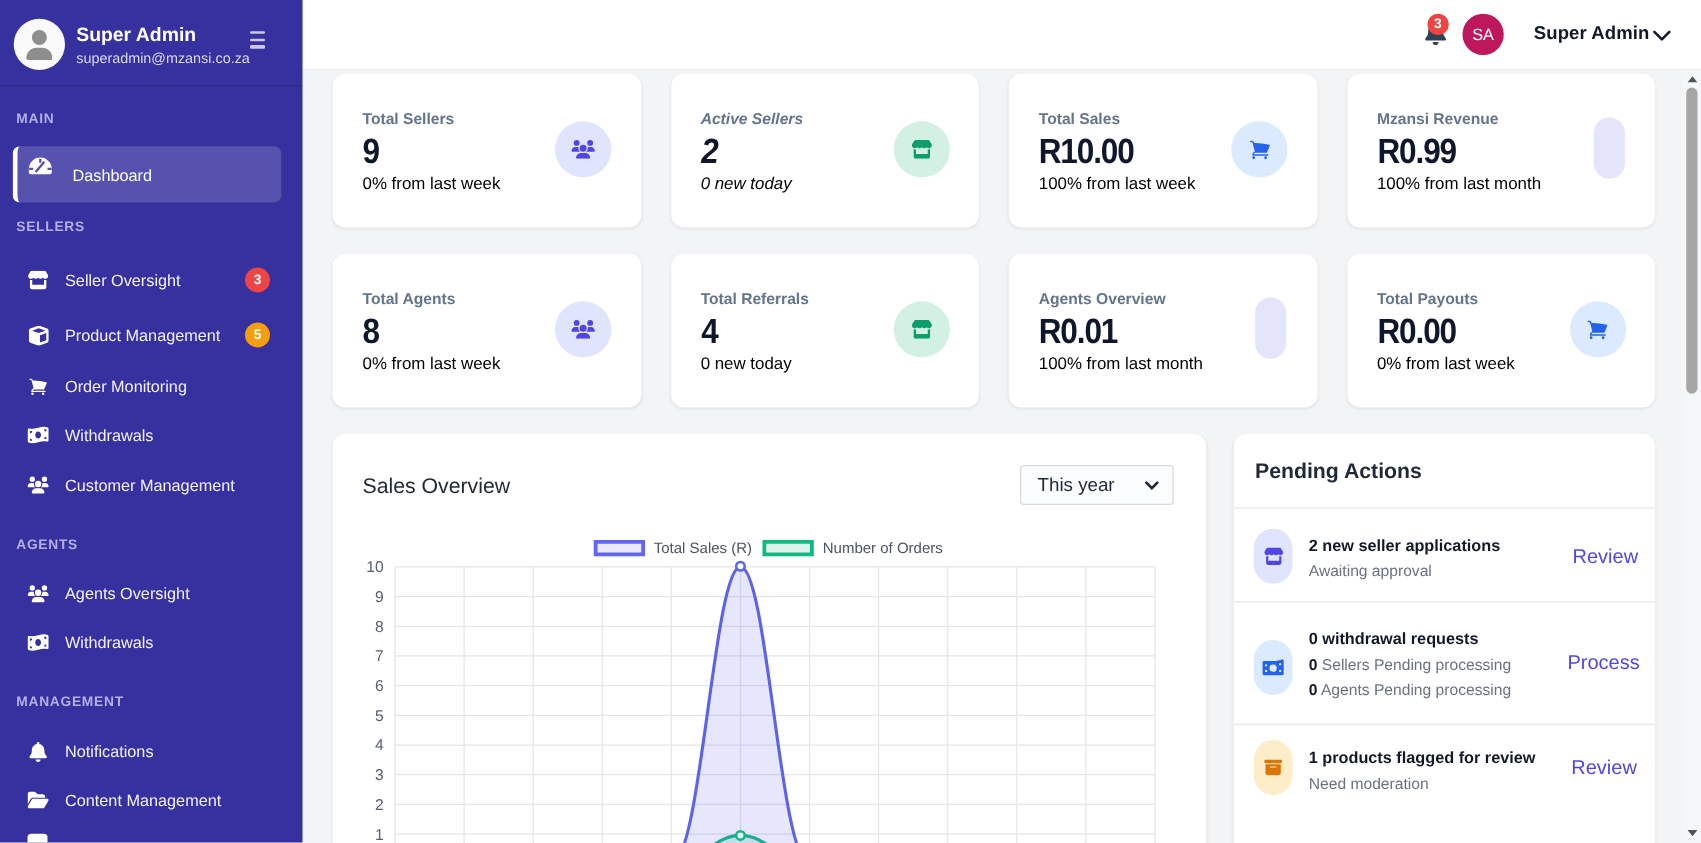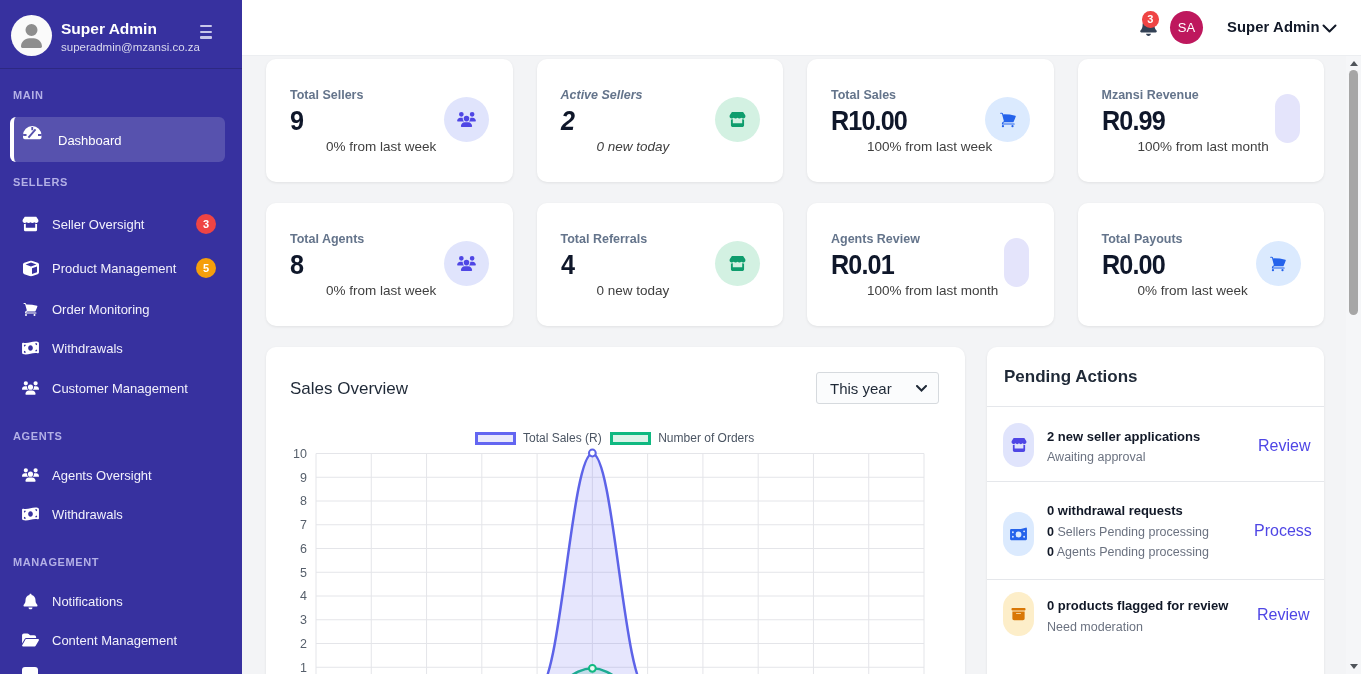--- a/index.html
+++ b/index.html
@@ -31,21 +31,21 @@
 #bellbadge { position:absolute; left:900px; top:11px; width:16.5px; height:16.5px; border-radius:50%; background:#ef4444; color:#fff; font-size:11px; font-weight:bold; display:flex; align-items:center; justify-content:center; }
 #hav { position:absolute; left:928px; top:11px; width:33px; height:33px; border-radius:50%; background:#be185d; color:#fff; font-size:13px; font-weight:normal; display:flex; align-items:center; justify-content:center; }
 #hname { position:absolute; left:985px; top:19px; font-size:14.8px; font-weight:bold; color:#111827; letter-spacing:0.1px; }
 #hchev { position:absolute; left:1080px; top:24px; }
 
 
 .card { position:absolute; background:#fff; border-radius:10px; box-shadow:0 1px 3px rgba(0,0,0,0.08); }
 .stat { width:246.5px; height:123px; }
 .stat h3 { position:absolute; left:24px; top:28.5px; font-size:12.5px; font-weight:bold; color:#64748b; }
 .stat .num { position:absolute; left:24px; top:45.5px; font-size:28px; font-weight:bold; color:#0f172a; letter-spacing:-1px; transform:scaleX(0.9); transform-origin:left top; }
-.stat .delta { position:absolute; left:24px; top:79.5px; font-size:13.5px; color:#404040;margin-left:36px; }
+.stat .delta { position:absolute; left:24px; top:79.5px; font-size:13.5px; color:#000000; }
 .stat .circ { position:absolute; left:178px; top:38px; width:45px; height:45px; border-radius:50%; display:flex; align-items:center; justify-content:center; }
 .stat .pill { position:absolute; left:197px; top:34.5px; width:25px; height:49px; border-radius:12.5px; background:#e4e4fb; }
 .c-ind { background:#e0e4fc; } .c-grn { background:#d3f1e2; } .c-blu { background:#dbeafe; }
 
 
 #chartcard { left:266px; top:347px; width:699px; height:420px; }
 #ctitle { position:absolute; left:24px; top:32px; font-size:17px; font-weight:normal; color:#1f2937; }
 #sel { position:absolute; left:550px; top:25px; width:123px; height:32px; border:1px solid #d6dade; border-radius:3px; background:#fbfcfd; }
 #sel span { position:absolute; left:13px; top:7px; font-size:15px; color:#1f2937; }
 #sel svg { position:absolute; right:11px; top:12px; }
@@ -127,21 +127,21 @@
   <h3>Total Referrals</h3>
     <div class="num">4</div>
     <div class="delta">0 new today</div>
   <div class="circ c-grn">
       <svg width="17" height="15" viewBox="0 0 576 512">
         <path fill="#0e9d6d" d="M547.6 103.8L490.3 13.1C485.2 5 476.1 0 466.4 0H109.6C99.9 0 90.8 5 85.7 13.1L28.3 103.8c-29.6 46.8-3.4 111.9 51.9 119.4c4 .5 8.1 .8 12.1 .8c26.1 0 49.3-11.4 65.2-29c15.9 17.6 39.1 29 65.2 29c26.1 0 49.3-11.4 65.2-29c15.9 17.6 39.1 29 65.2 29c26.2 0 49.3-11.4 65.2-29c16 17.6 39.1 29 65.2 29c4.1 0 8.1-.3 12.1-.8c55.5-7.4 81.8-72.5 52.1-119.4zM499.7 254.9l-.1 0c-5.3 .7-10.7 1.1-16.2 1.1c-12.4 0-24.3-1.9-35.4-5.3V384H128V250.6c-11.2 3.5-23.2 5.4-35.6 5.4c-5.5 0-11-.4-16.3-1.1l-.1 0c-4.1-.6-8.1-1.3-12-2.3V384v64c0 35.3 28.7 64 64 64H448c35.3 0 64-28.7 64-64V384 252.6c-4 1-8 1.8-12.3 2.3z"></path>
       </svg>
     </div>
 </div>
 <div class="card stat" style="left:807px; top:203px;">
-  <h3>Agents Review</h3>
+  <h3>Agents Overview</h3>
     <div class="num">R0.01</div>
     <div class="delta">100% from last month</div>
   <div class="pill"></div>
 </div>
 <div class="card stat" style="left:1077.5px; top:203px;">
   <h3>Total Payouts</h3>
     <div class="num">R0.00</div>
     <div class="delta">0% from last week</div>
   <div class="circ c-blu">
       <svg width="20" height="18" viewBox="0 0 24 24">
@@ -233,21 +233,21 @@
   <div class="ps" style="top:178px;"><b>0</b> Sellers Pending processing</div>
   <div class="ps" style="top:198px;"><b>0</b> Agents Pending processing</div>
   <div class="plink" style="left:267px; top:175px;">Process</div>
   <div class="pdiv" style="top:232px;"></div>
 
   <div class="pic" style="top:245px; background:#fdeec9;">
       <svg width="15" height="14" viewBox="0 0 512 512">
         <path fill="#d97706" d="M32 32H480c17.7 0 32 14.3 32 32V96c0 17.7-14.3 32-32 32H32C14.3 128 0 113.7 0 96V64C0 46.3 14.3 32 32 32zm0 128H480V416c0 35.3-28.7 64-64 64H96c-35.3 0-64-28.7-64-64V160zm128 80c0 8.8 7.2 16 16 16H336c8.8 0 16-7.2 16-16s-7.2-16-16-16H176c-8.8 0-16 7.2-16 16z"></path>
       </svg>
     </div>
-  <div class="pt" style="top:251px;">0 products flagged for review</div>
+  <div class="pt" style="top:251px;">1 products flagged for review</div>
   <div class="ps" style="top:273px;">Need moderation</div>
   <div class="plink" style="left:270px; top:259px;">Review</div>
 </div>
 
 <div id="header">
   <div style="position:relative; width:100%; height:100%;">
     <svg id="bell" width="17" height="19" viewBox="0 0 448 512">
         <path fill="#334155" d="M224 0c-17.7 0-32 14.3-32 32V51.2C119 66 64 130.6 64 208v18.8c0 47-17.3 92.4-48.5 127.6l-7.4 8.3c-8.4 9.4-10.4 22.9-5.3 34.4S19.4 416 32 416H416c12.6 0 24-7.4 29.2-18.9s3.1-25-5.3-34.4l-7.4-8.3C401.3 319.2 384 273.8 384 226.8V208c0-77.4-55-142-128-156.8V32c0-17.7-14.3-32-32-32zm45.3 493.3c12-12 18.7-28.3 18.7-45.3H224 160c0 17 6.7 33.3 18.7 45.3s28.3 18.7 45.3 18.7s33.3-6.7 45.3-18.7z"></path>
       </svg>
     <div id="bellbadge">3</div>

